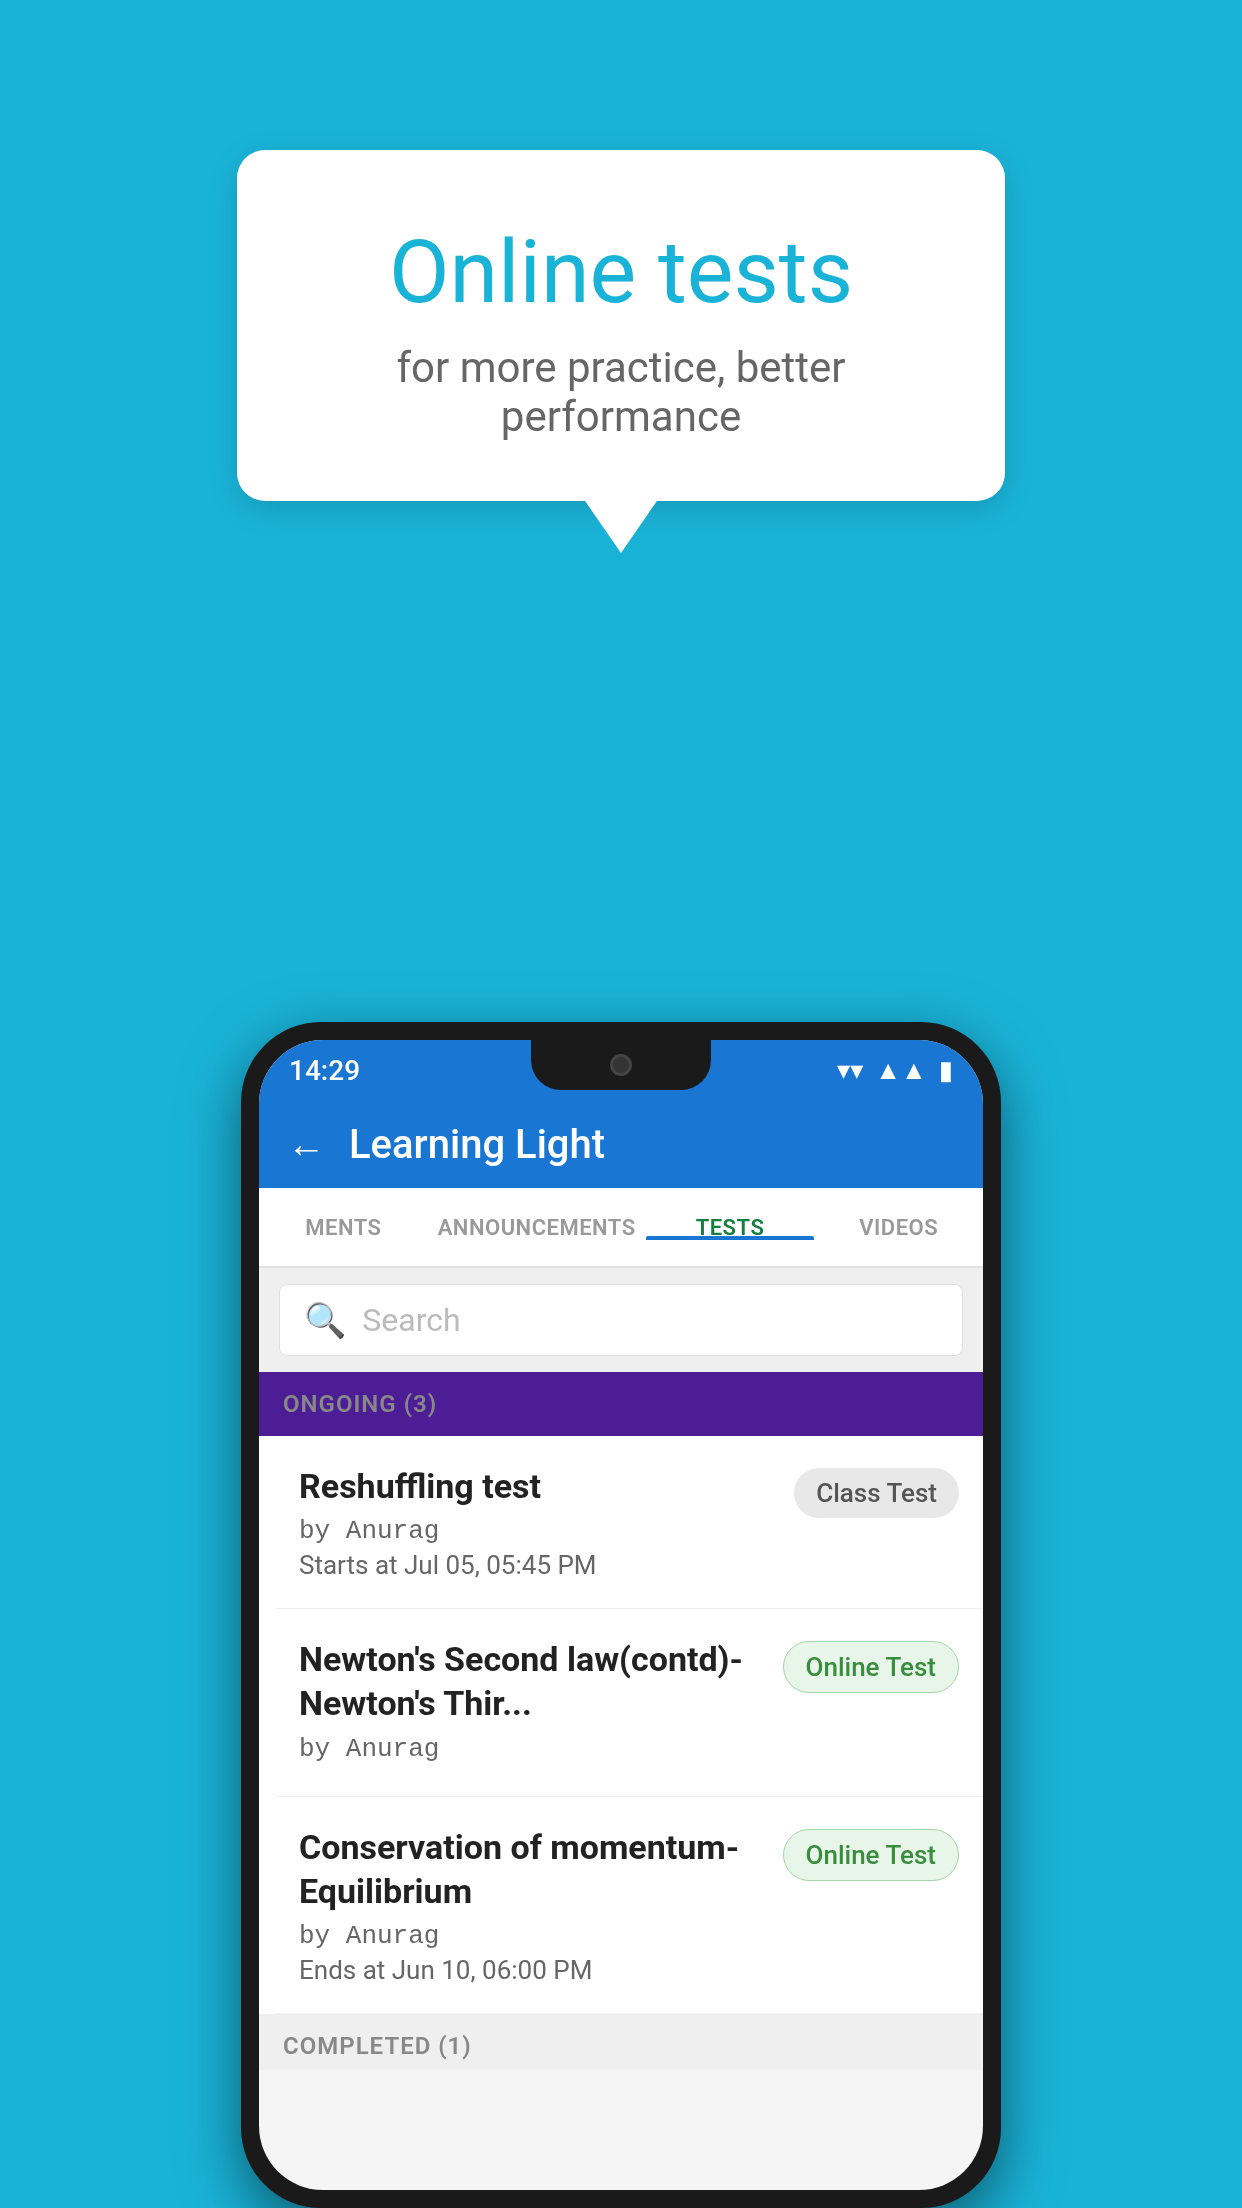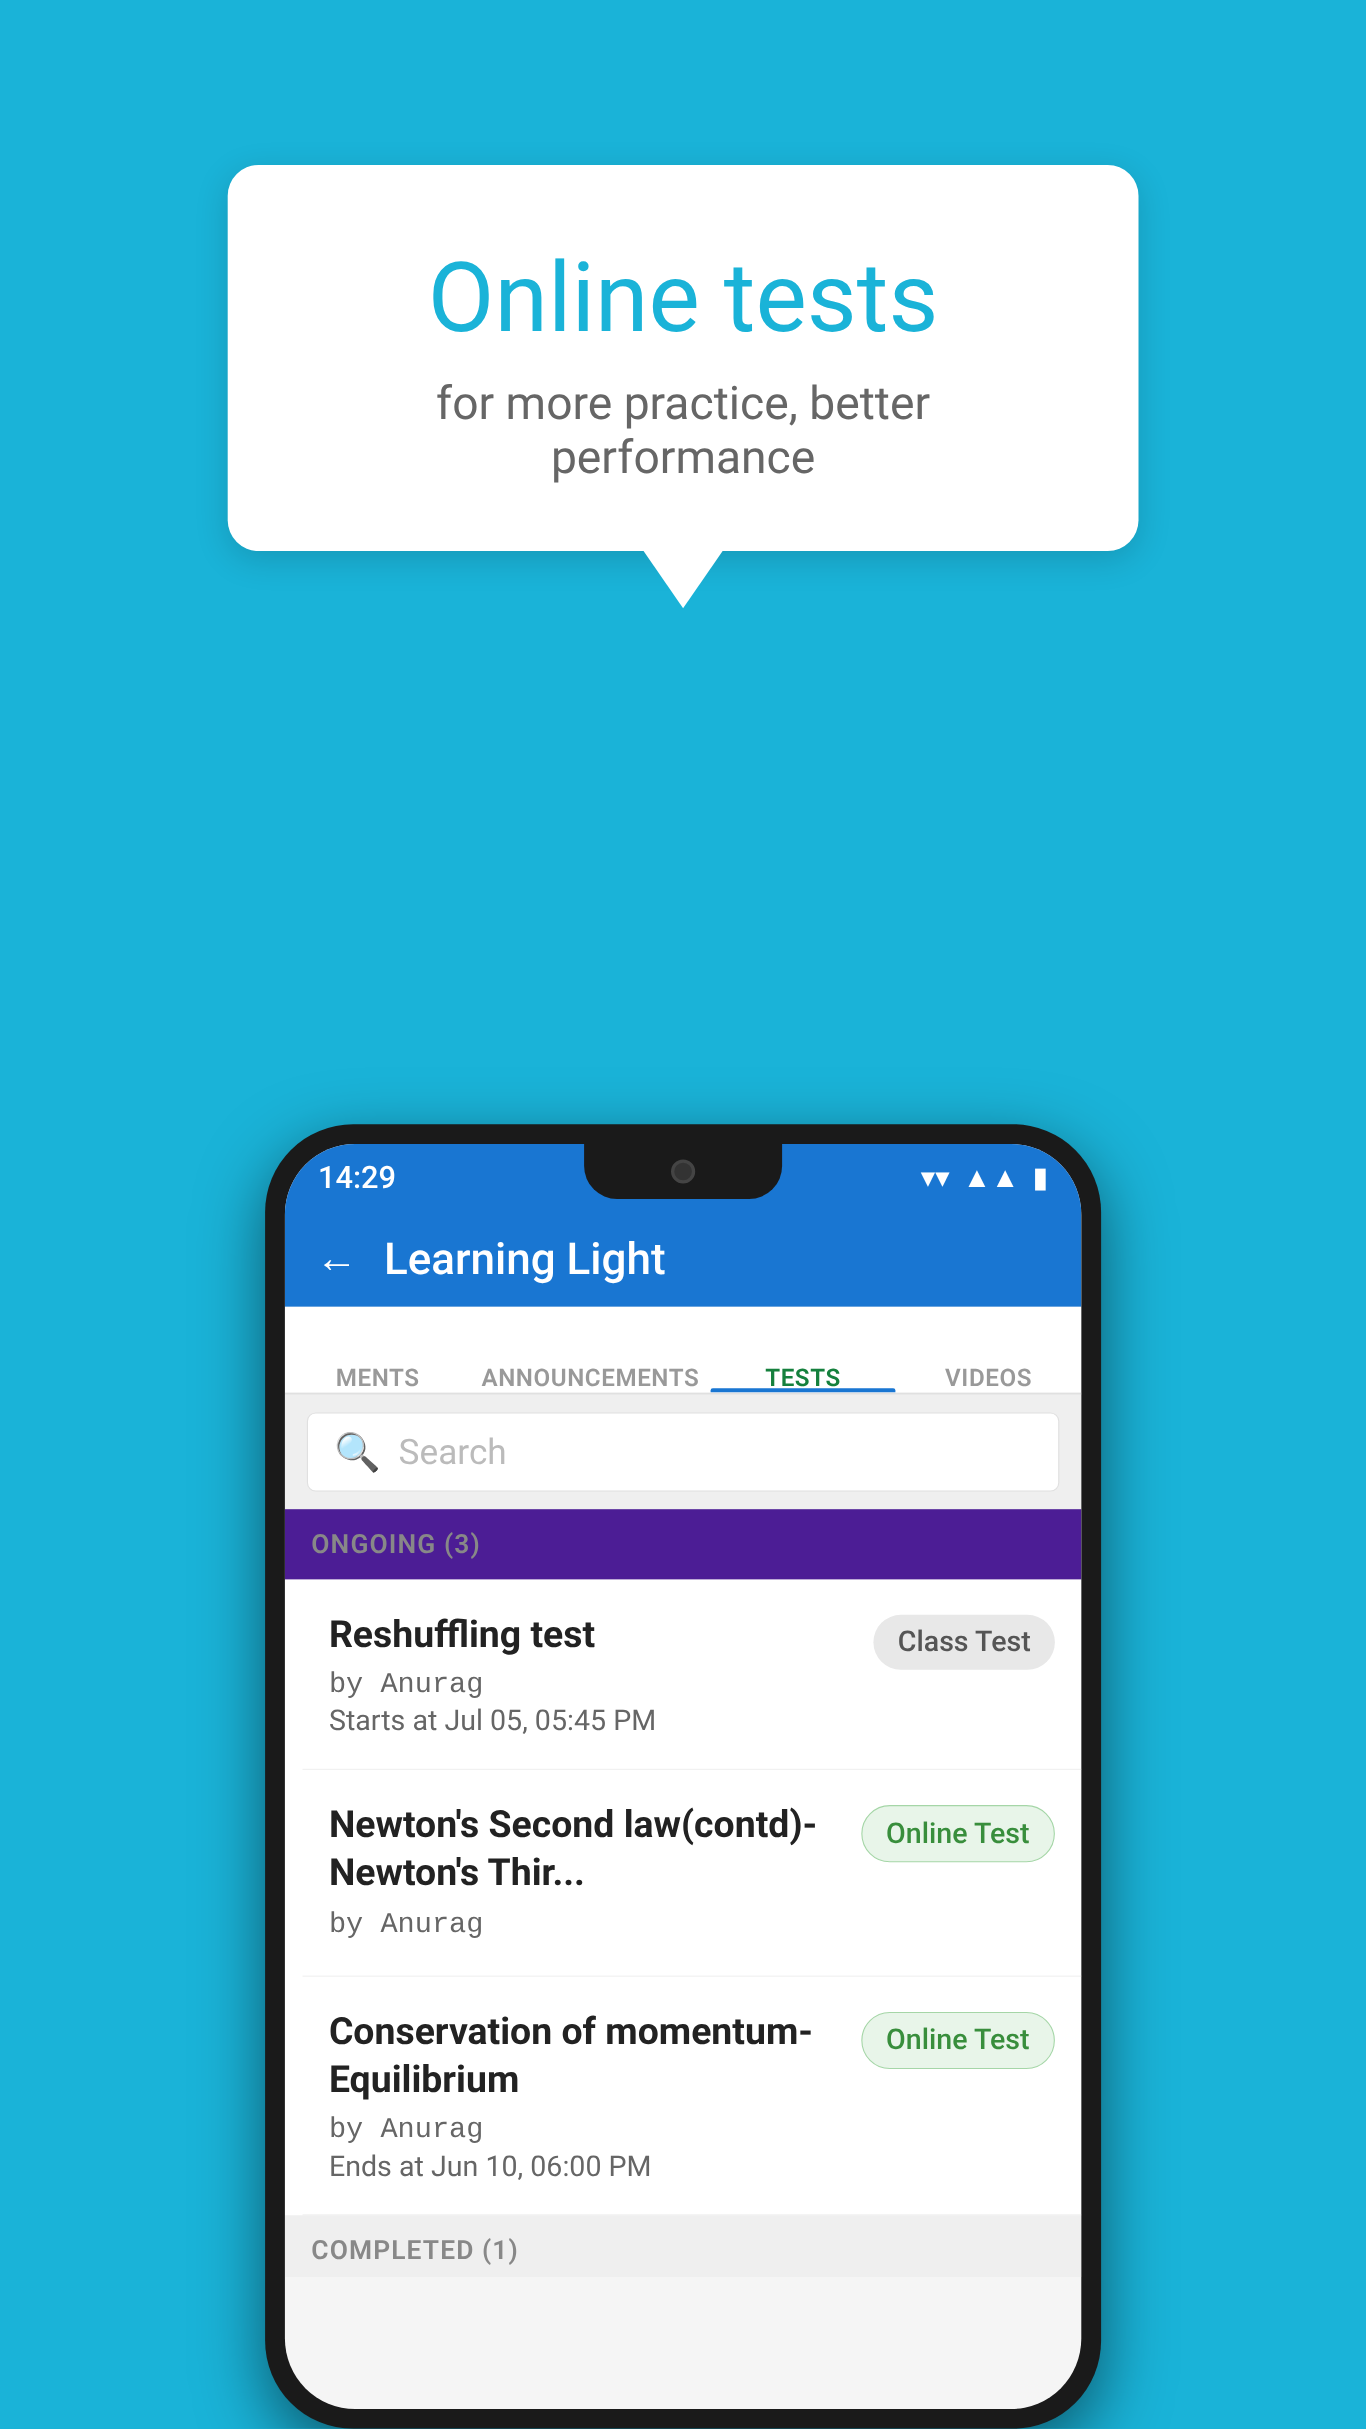--- a/index.html
+++ b/index.html
@@ -12,21 +12,21 @@
       overflow: hidden;
       position: relative;
     }
 
     
     .speech-bubble-container {
       position: absolute;
       top: 150px;
       left: 50%;
       transform: translateX(-50%);
-      width: 828px;
+      width: 768px;
     }
     .speech-bubble {
       background: #fff;
       border-radius: 28px;
       padding: 70px 80px 60px;
       text-align: center;
       box-shadow: 0 8px 30px rgba(0,0,0,0.15);
       position: relative;
     }
     .speech-bubble::after {
@@ -172,21 +172,21 @@
       color: #fff;
       font-size: 40px;
       font-weight: 500;
     }
 
     
     .tabs-bar {
       height: 80px;
       background: #fff;
       display: flex;
-      align-items: flex-end;
+      align-items: center;
       border-bottom: 2px solid #e0e0e0;
       overflow: hidden;
     }
     .tab-item {
       flex: 1;
       display: flex;
       align-items: center;
       justify-content: center;
       font-size: 22px;
       font-weight: 600;

